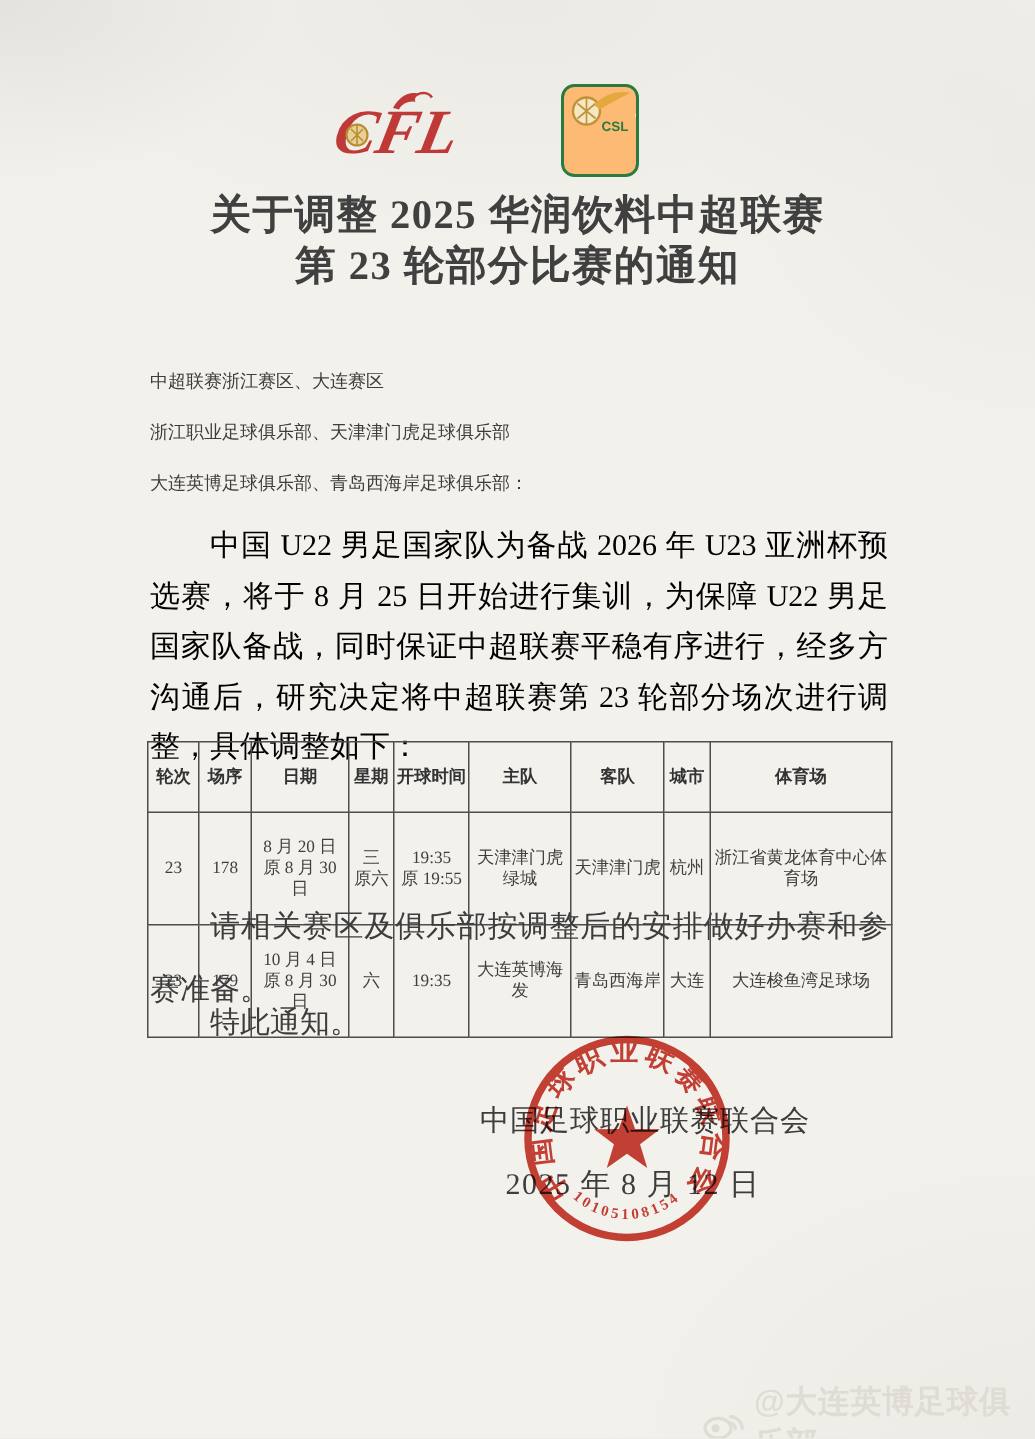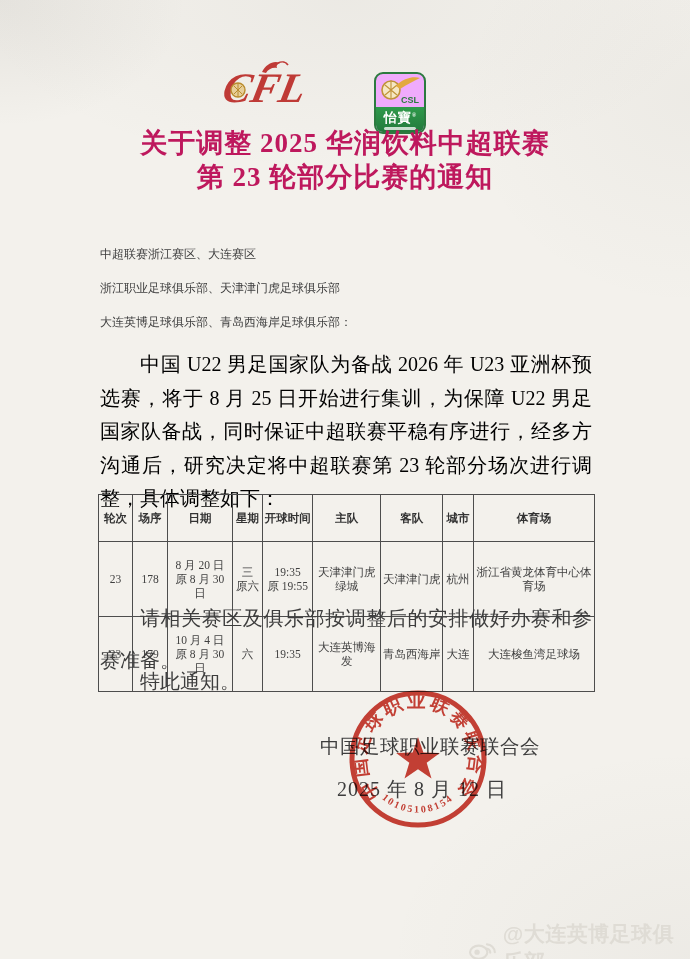--- a/index.html
+++ b/index.html
@@ -24,22 +24,22 @@
       radial-gradient(60% 40% at 100% 10%, rgba(120,115,105,.05), transparent 55%),
       radial-gradient(80% 40% at 100% 100%, rgba(120,115,105,.05), transparent 55%);
   }
 
   
   .cfl-logo { position: absolute; left: 218px; top: 58px; }
   .csl-badge {
     position: absolute; left: 374px; top: 56px;
     width: 52px; height: 62px;
     border: 2px solid #2c7a3f; border-radius: 9px;
-    background: #f0abfc; overflow: hidden;
-    display: flex; flex-direction: column; margin-top: 16px;
+    background: #fdba74; overflow: hidden;
+    display: flex; 
   }
   .csl-top {
     height: 33px; position: relative;
     display: flex; align-items: flex-start; justify-content: center;
   }
   .csl-text {
     position: absolute; right: 5px; bottom: 2px;
     color: #2c7a3f; font-size: 9px; font-weight: bold;
     font-family: "Liberation Sans", sans-serif;
   }
@@ -54,21 +54,21 @@
   }
   .csl-reg { font-size: 6px; vertical-align: super; letter-spacing: 0; }
   .csl-slogan-line {
     width: 32px; height: 3px; border-radius: 2px;
     background: rgba(255,255,255,.75);
   }
 
   
   .title {
     position: absolute; top: 126px; left: 0; right: 0;
-    text-align: center; color: #be185d;
+    text-align: center; color: #404040;
     font-size: 27px; font-weight: bold; line-height: 34px;
     letter-spacing: 1px;
   }
 
   
   .recipients {
     position: absolute; top: 237px; left: 100px; width: 492px;
     font-size: 12px; line-height: 34px; color: #3d3d3d;
   }
   .paragraph {

